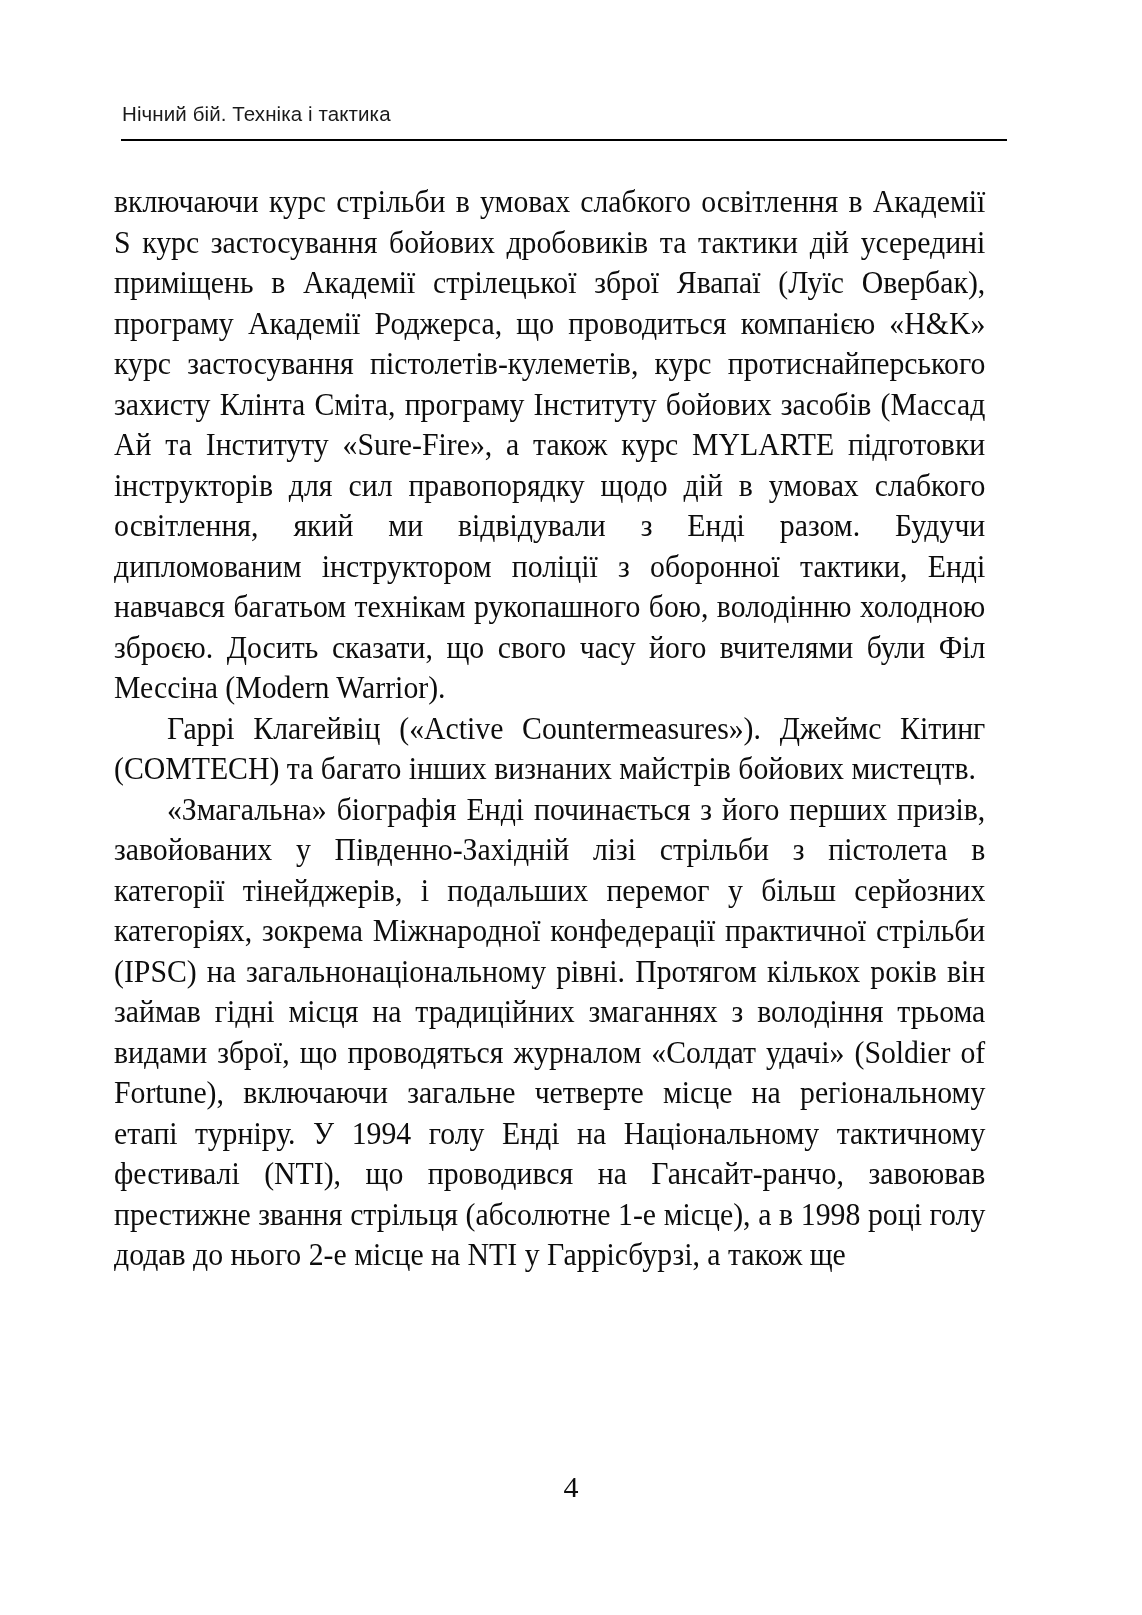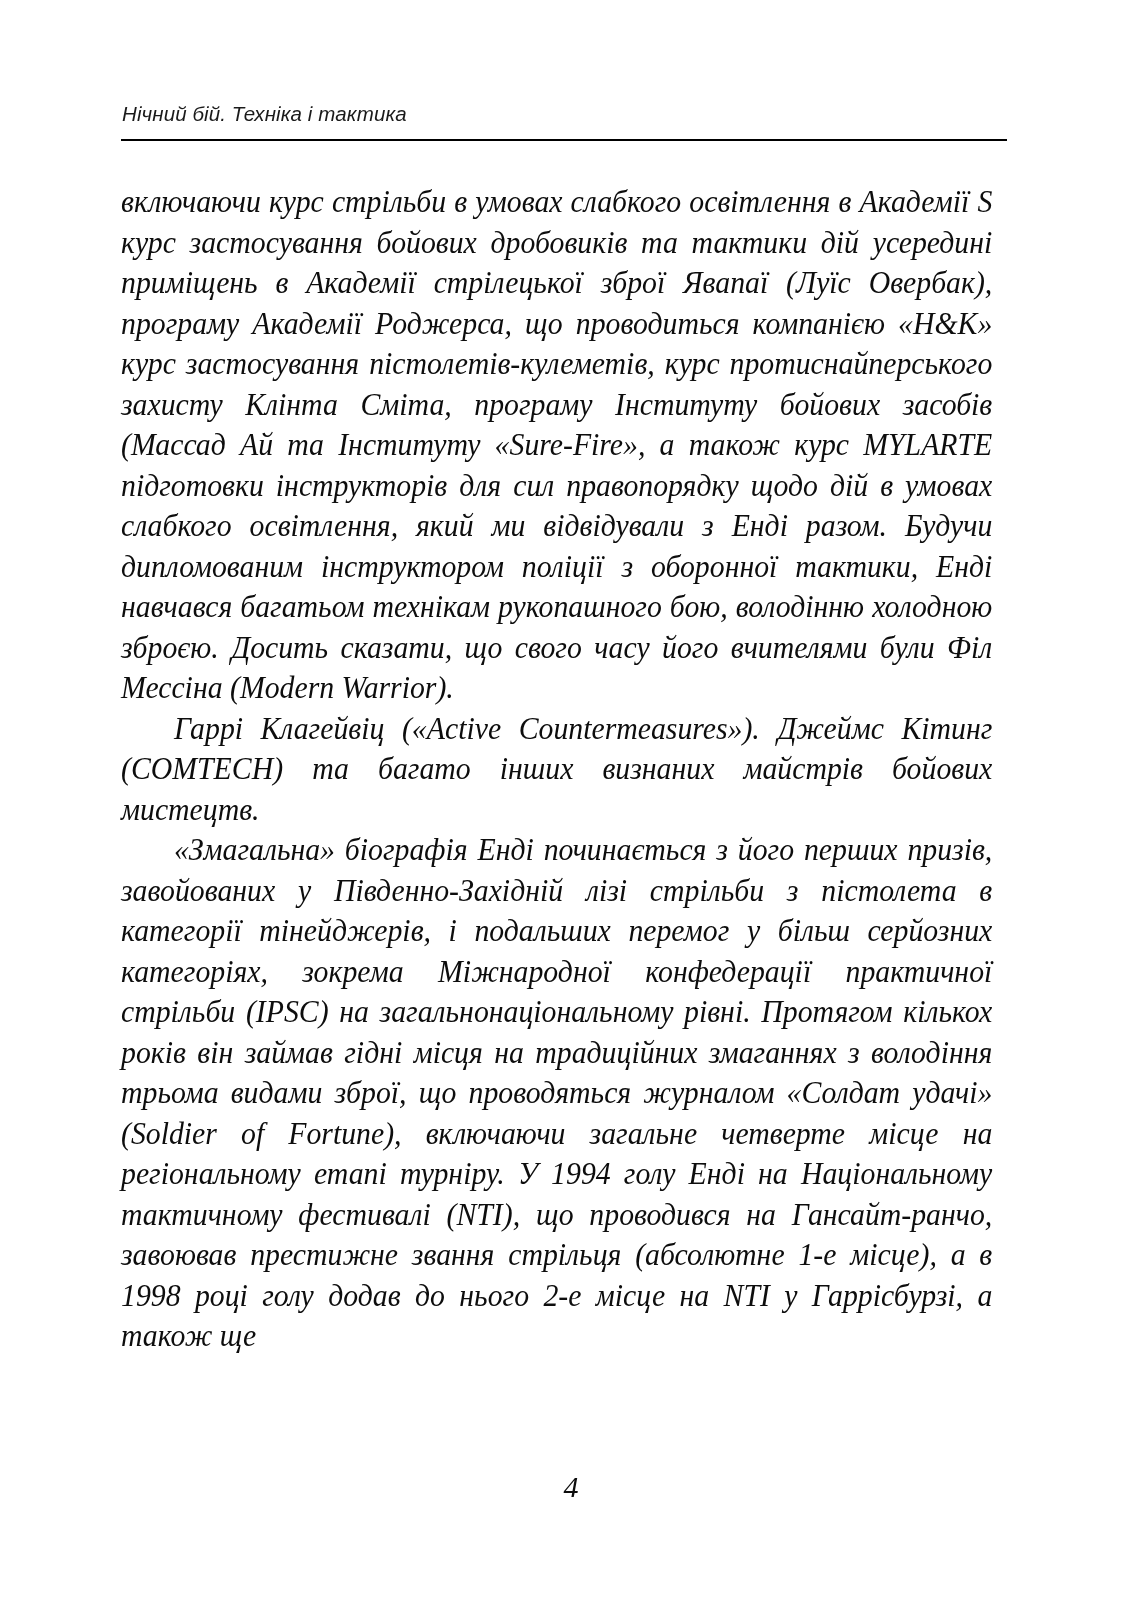--- a/index.html
+++ b/index.html
@@ -7,21 +7,20 @@
     padding: 0;
     background: #ffffff;
   }
   .page {
     position: relative;
     width: 1142px;
     height: 1615px;
     background: #ffffff;
     overflow: hidden;
     box-sizing: border-box;
-    font-style: italic;
   }
 
   
   .running-header {
     position: absolute;
     left: 122px;
     top: 103px;
     width: 884px;
   }
   .running-header .header-text {
@@ -39,21 +38,21 @@
     left: 121px;
     top: 139px;
     width: 886px;
     height: 0;
     border-top: 2px solid #000000;
   }
 
   
   .body-block {
     position: absolute;
-    left: 121px;
+    left: 114px;
     top: 182px;
     width: 872px;
   }
   .para {
     margin: 0;
     font-family: "Liberation Serif", "DejaVu Serif", serif;
     font-size: 31.5px;
     line-height: 40.5px;
     color: #0d0d0d;
     text-align: justify;

